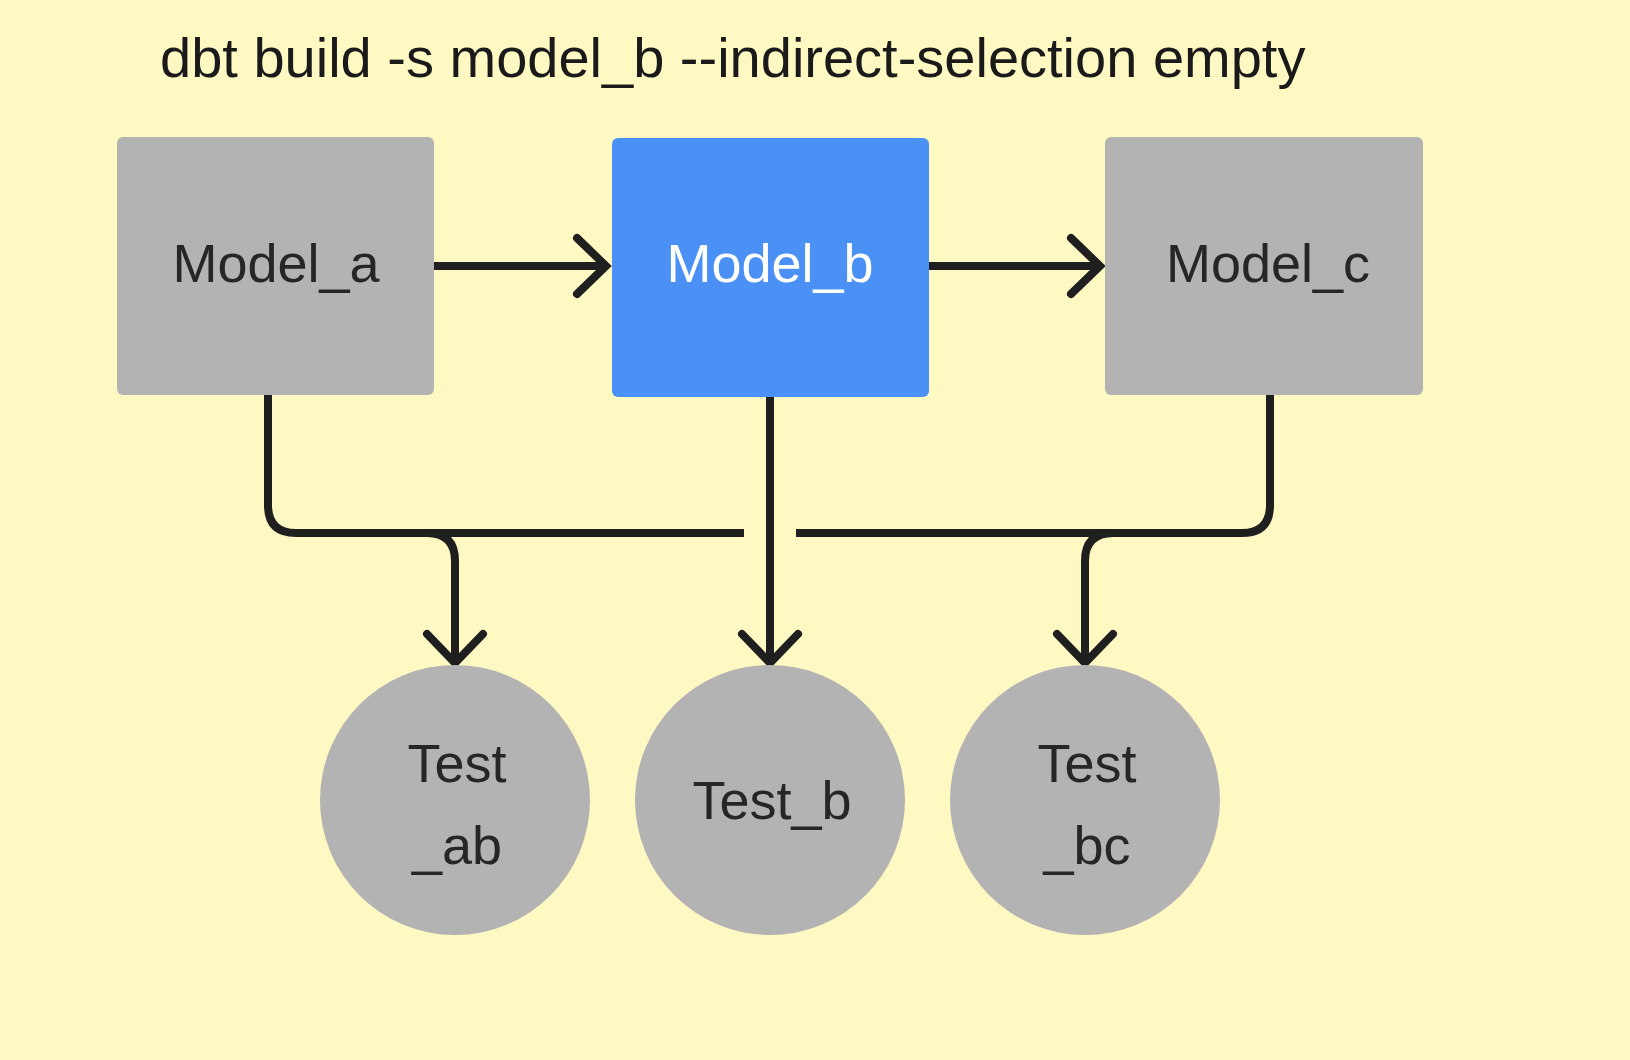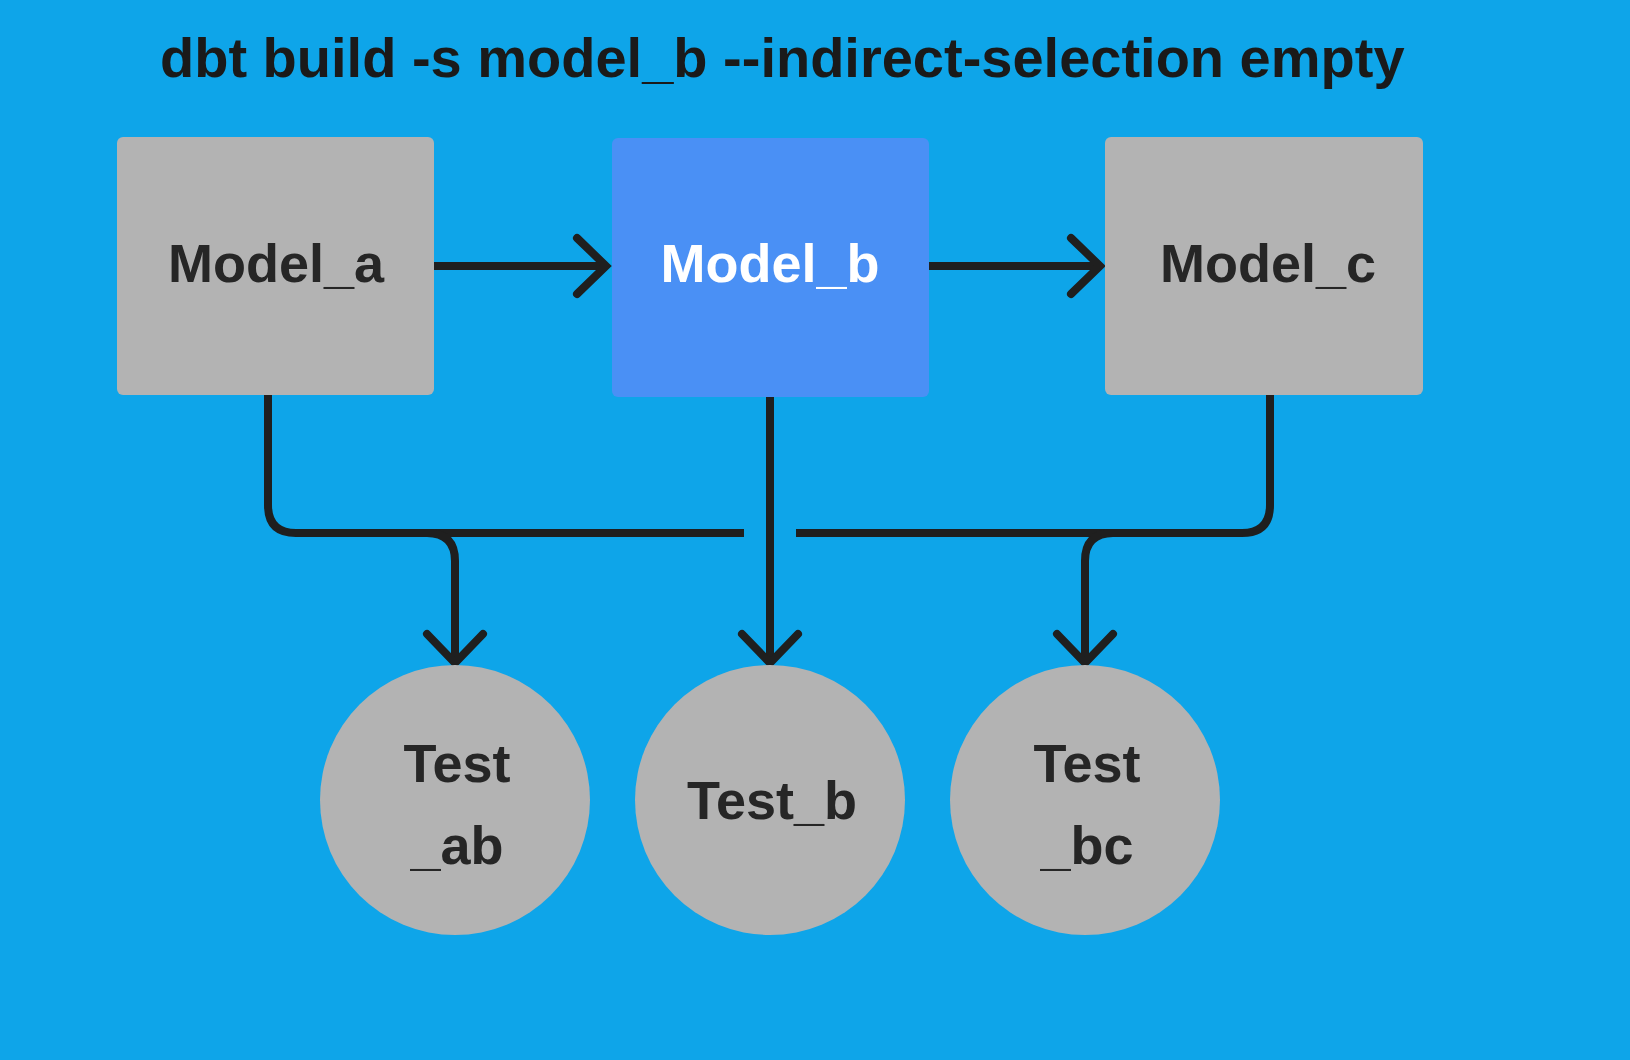--- a/index.html
+++ b/index.html
@@ -11,22 +11,21 @@
   body {
     width: 1630px;
     height: 1060px;
     font-family: "Liberation Sans", sans-serif;
     overflow: hidden;
   }
   #diagram-root {
     position: relative;
     width: 1630px;
     height: 1060px;
-    background: #0ea5e9;
-    font-weight: bold;
+    background: #fef9c3;
   }
   svg#dag {
     display: block;
     width: 1630px;
     height: 1060px;
   }
   .node-label {
     font-family: "Liberation Sans", sans-serif;
     font-size: 54px;
     fill: #262626;

